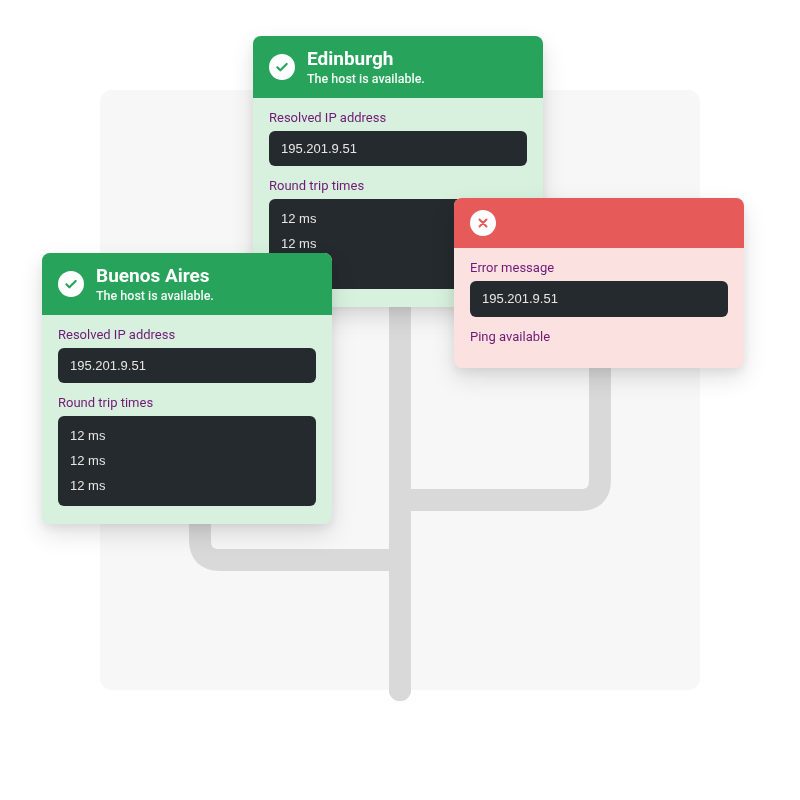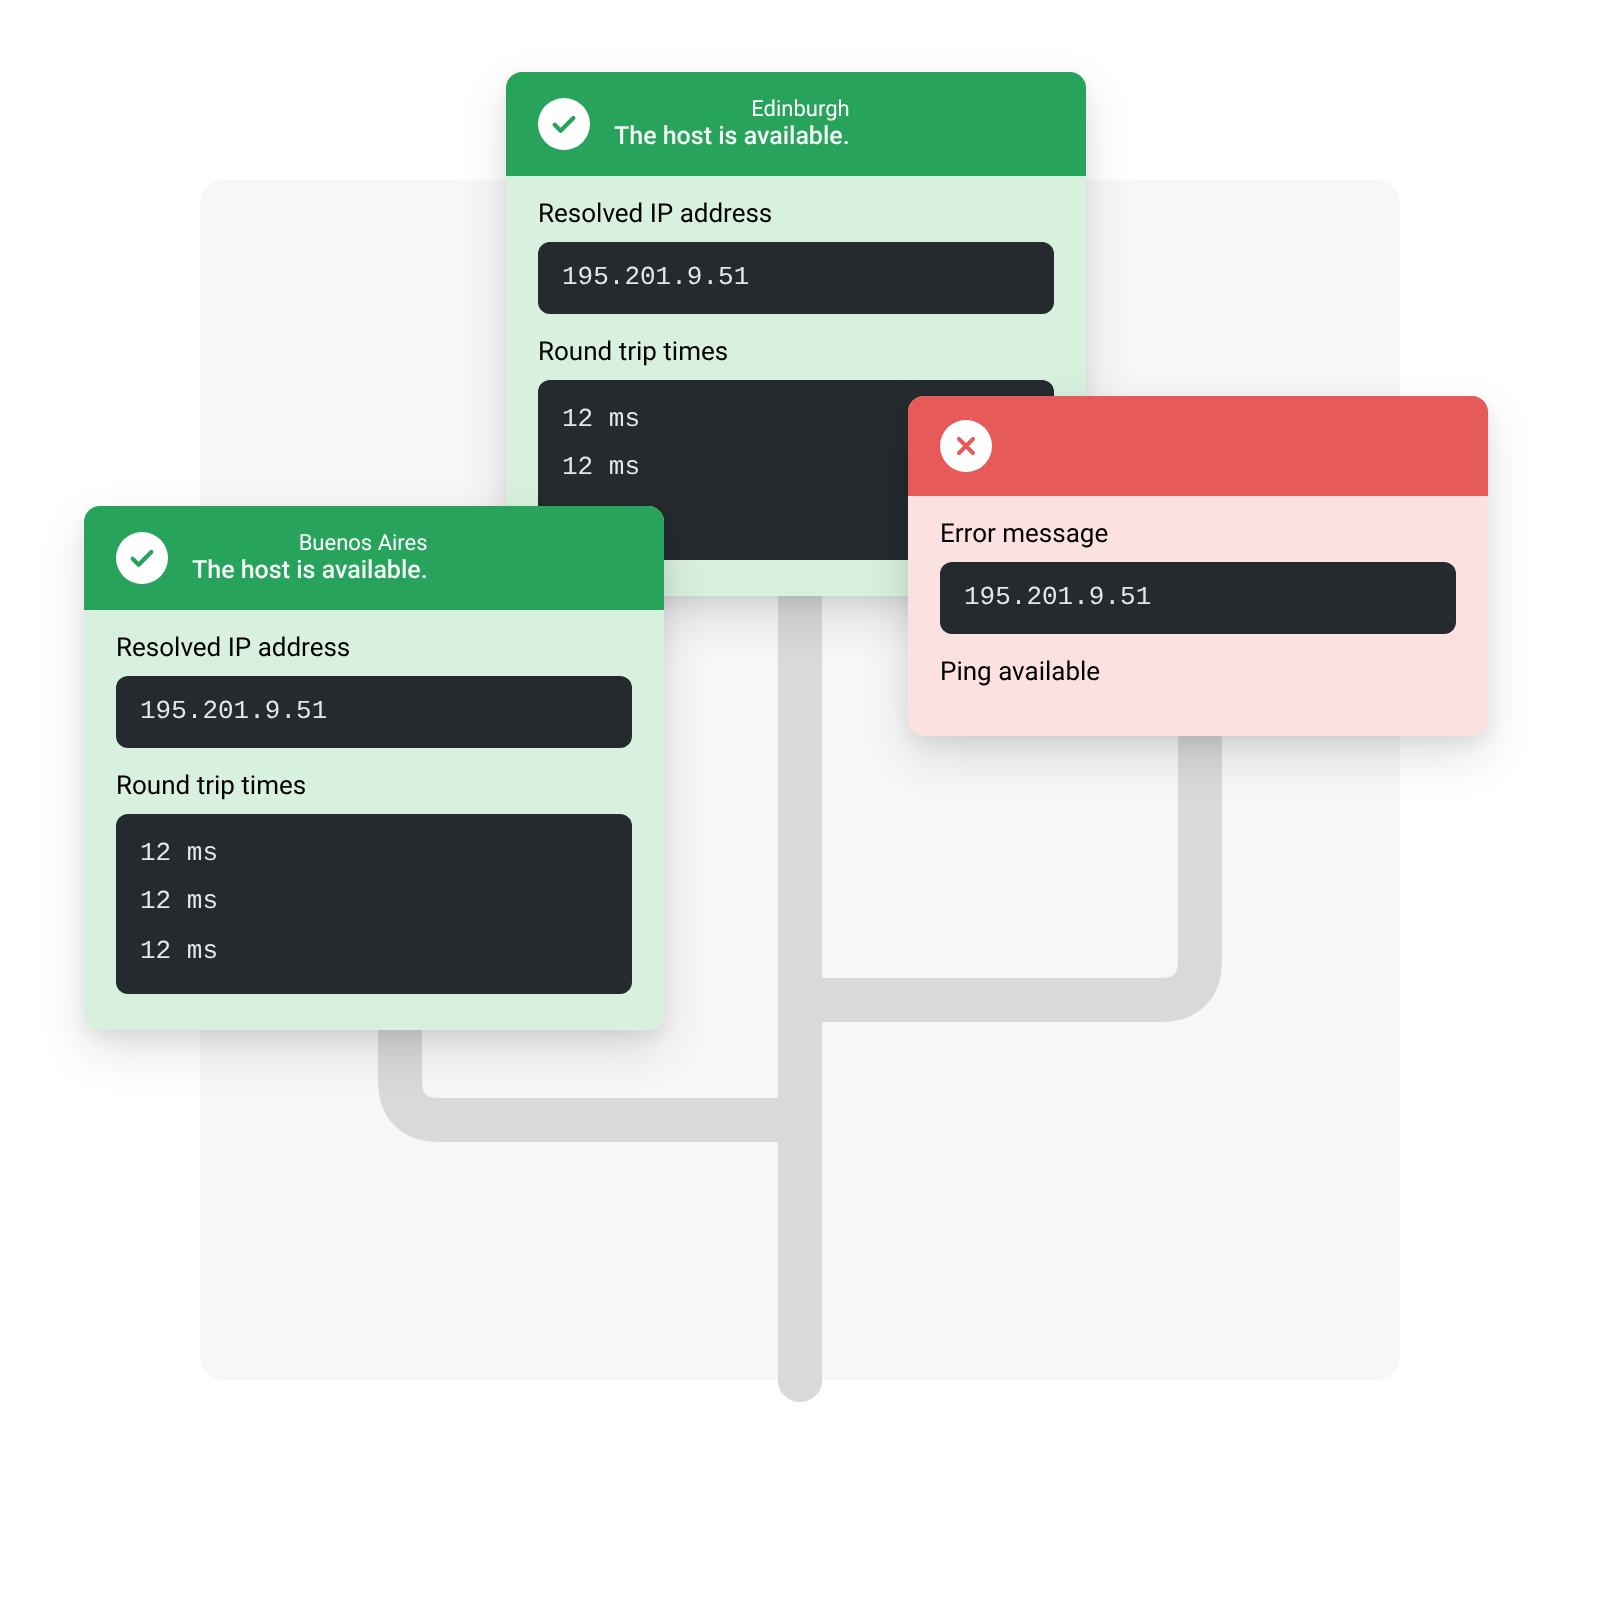--- a/index.html
+++ b/index.html
@@ -45,45 +45,44 @@
   .icon-circle {
     width: 26px; height: 26px;
     border-radius: 50%;
     background: #fff;
     display: flex;
     align-items: center;
     justify-content: center;
     flex-shrink: 0;
   }
   .card-title {
-    font-size: 11px;
-    font-weight: 400;
+    font-size: 19px;
+    font-weight: 700;
     line-height: 1.2;
-    text-align: right;
   }
   .card-sub {
     font-size: 12.5px;
     font-weight: 500;
     opacity: 0.95;
     text-align: right;
   }
   .card-body {
     padding: 12px 16px 18px;
   }
   .section-label {
     font-size: 13px;
-    color: #000000;
+    color: #701a75;
     margin-bottom: 6px;
     margin-top: 12px;
   }
   .section-label:first-child { margin-top: 0; }
   .code-box {
     background: #242a2e;
     color: #e6e6e6;
-    font-family: Liberation Mono, monospace;
+    font-family: Liberation Sans, sans-serif;
     font-size: 13px;
     line-height: 1.9;
     padding: 8px 12px;
     border-radius: 6px;
     white-space: pre;
   }
   .code-box.single { padding: 10px 12px; line-height: 1.2; }
   
   #card-edinburgh { left: 253px; top: 36px; z-index: 2; }
   #card-brussels  { left: 454px; top: 198px; z-index: 3; }

